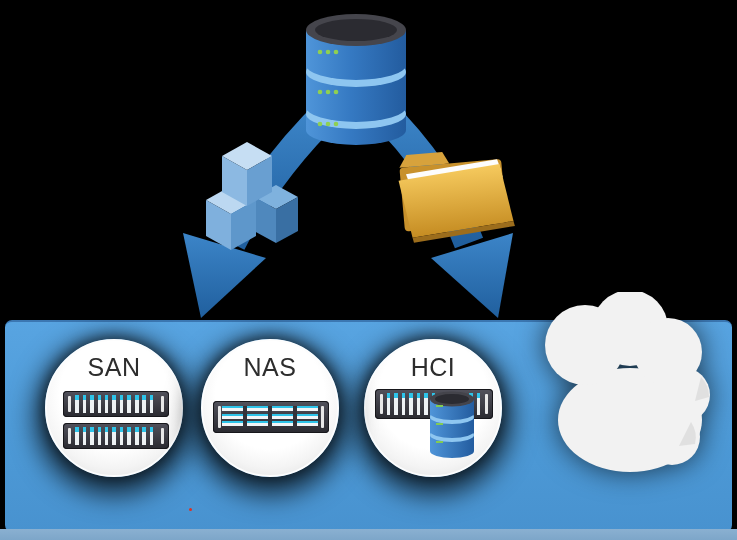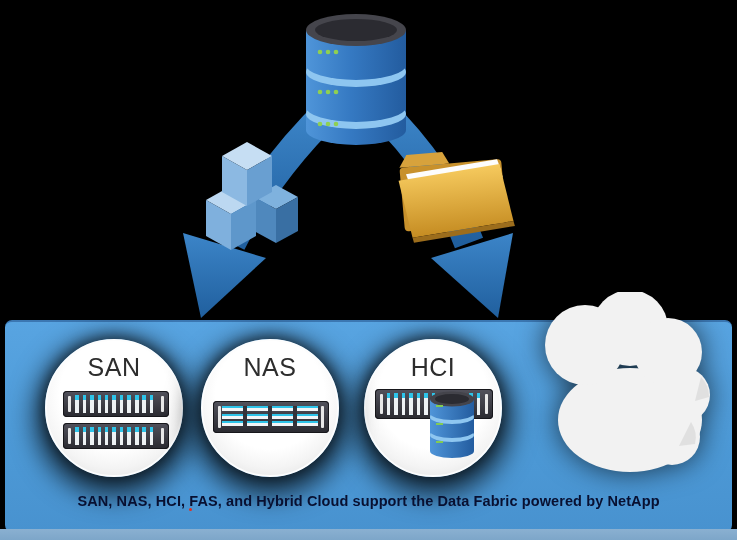--- a/index.html
+++ b/index.html
@@ -194,17 +194,16 @@
   <div class="circle c-nas">
     <div class="lbl">NAS</div>
     <div>
       <div class="srv" style="left:10px;top:60px;width:116px;height:32px;">
           <div class="nas-grid"></div>
         </div>
     </div>
   </div>
 
 
-  <div class="caption">SAN, NAS, HCI, FAS, and Hybrid Cloud support the Data Fabric powered by NetApp</div>
   <div class="red-dot"></div>
 
   <div class="footer-strip"></div>
 </div>
 
 </body></html>

